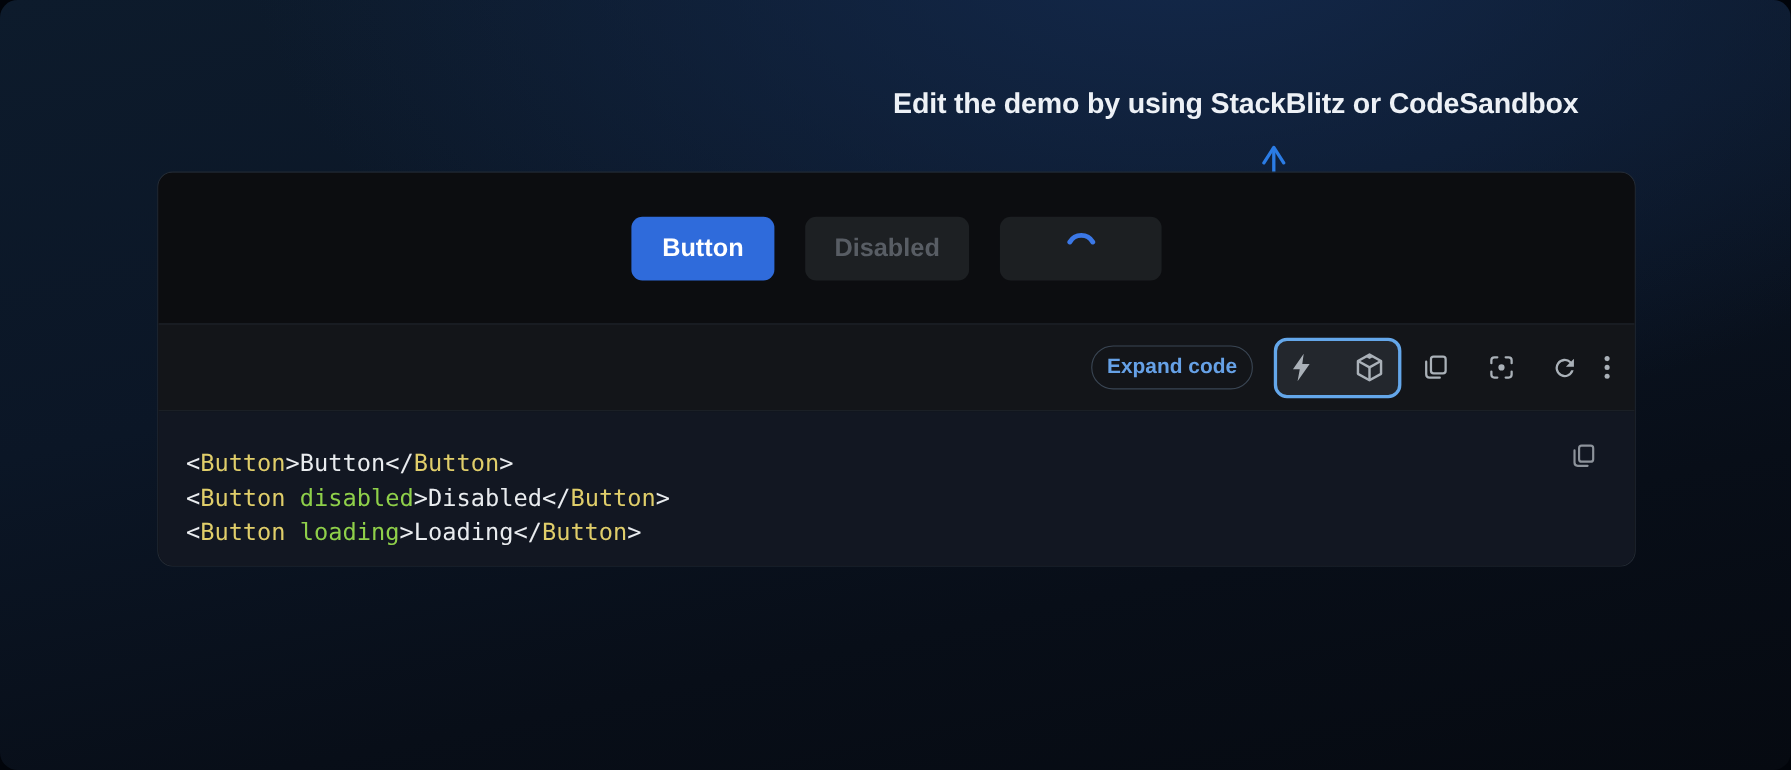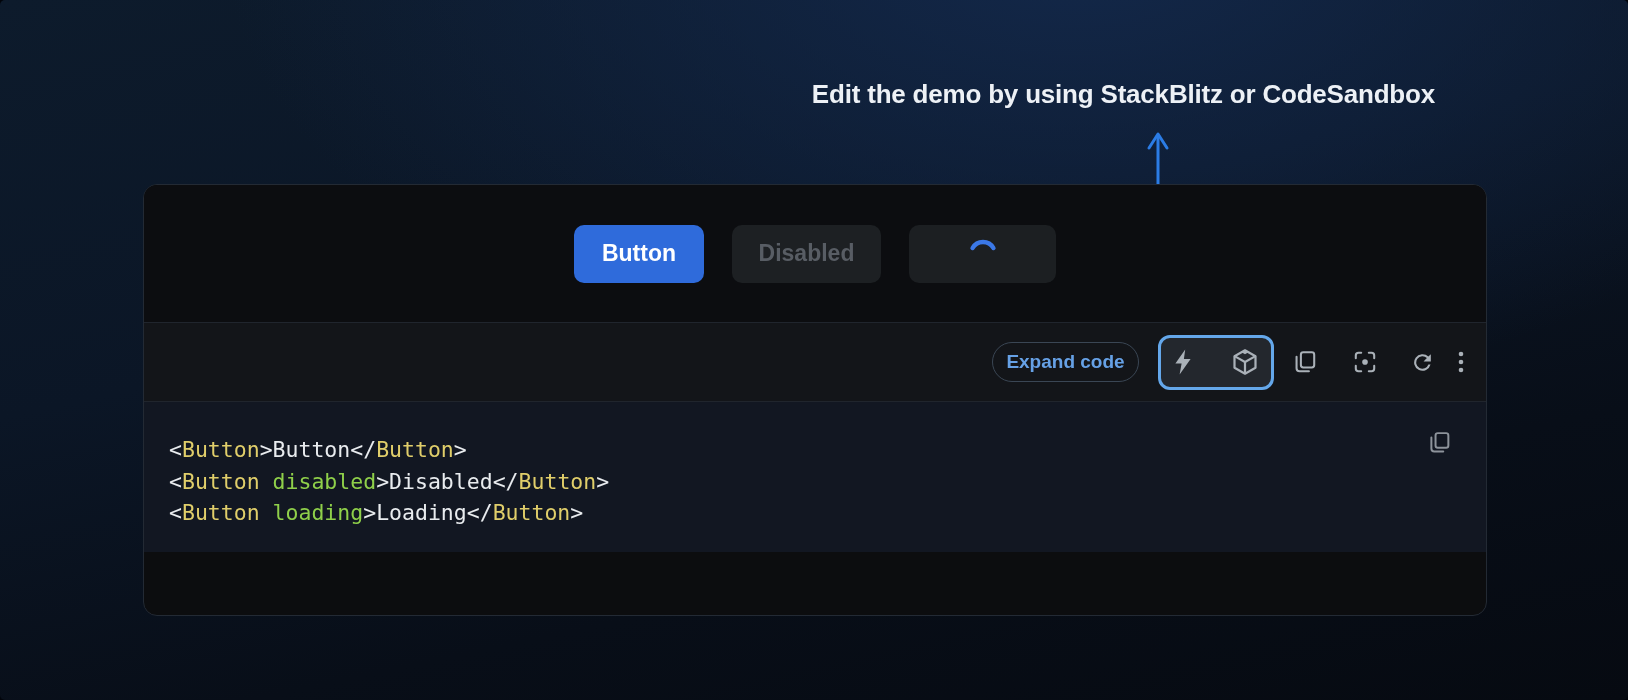--- a/index.html
+++ b/index.html
@@ -1,35 +1,35 @@
 <!DOCTYPE html>
 <html style="--c-accent_blue: #2f6bdb; --c-spinner_blue: #3b78e7; --c-annotation_arrow: #2b7ce5; --c-highlight_border: #64a7ea; --c-expand_code_text: #66a1e6; --c-expand_code_border: #3a4654; --c-icon_gray: #aab1b8; --c-icon_gray_dim: #8d939b; --c-disabled_text: #585d64; --c-heading_text: #edf1f6; --c-code_tag: #e0ce6a; --c-code_attr: #8fd04a; --c-code_text: #e9ecef;"><head>
 <meta charset="utf-8">
 <style>
   html,body{margin:0;padding:0;background:#01040a;}
   .stage{position:relative;width:1628px;height:700px;font-family:"Liberation Sans",sans-serif;overflow:hidden;}
   .page{
-    position:absolute;inset:0;border-radius:5px;overflow:hidden;
+    position:absolute;inset:0;border-radius:16px;overflow:hidden;
     background:
       radial-gradient(95% 120% at 66% -8%, #13284a 0%, rgba(19,40,74,0) 55%),
       linear-gradient(168deg, #0d1b2c 0%, #0b1626 40%, #080e18 72%, #060a11 100%);
   }
   
   .annotation{
     position:absolute;top:78px;right:193px;
     font-size:26px;font-weight:700;letter-spacing:-0.2px;line-height:32px;
     color:var(--c-heading_text,#edf1f6);white-space:nowrap;
   }
   
   .connector{position:absolute;inset:0;pointer-events:none;}
   .connector .stroke{fill:none;stroke:var(--c-annotation_arrow,#2b7ce5);stroke-width:3;stroke-linecap:round;stroke-linejoin:round;}
   .connector .ring{fill:none;stroke:var(--c-annotation_arrow,#2b7ce5);stroke-width:2.5;}
   
   .demo-card{
-    position:absolute;left:143px;top:184px;width:1344px;height:432px;
+    position:absolute;left:143px;top:156px;width:1344px;height:359px;
     border-radius:14px;border:1px solid #232a34;box-sizing:border-box;
     overflow:hidden;background:#0c0d0f;
   }
   .demo-area{height:137px;background:#0c0d10;display:flex;align-items:center;justify-content:center;gap:28px;}
   .btn{border:none;border-radius:10px;height:58px;font-family:"Liberation Sans",sans-serif;
        font-size:23px;font-weight:600;display:flex;align-items:center;justify-content:center;cursor:pointer;}
   .btn-primary{width:130px;background:var(--c-accent_blue,#2f6bdb);color:#ffffff;}
   .btn-disabled{width:149px;background:#1d2023;color:var(--c-disabled_text,#585d64);cursor:default;}
   .btn-loading{width:147px;background:#1c1f22;}
   .spinner{display:block;}

